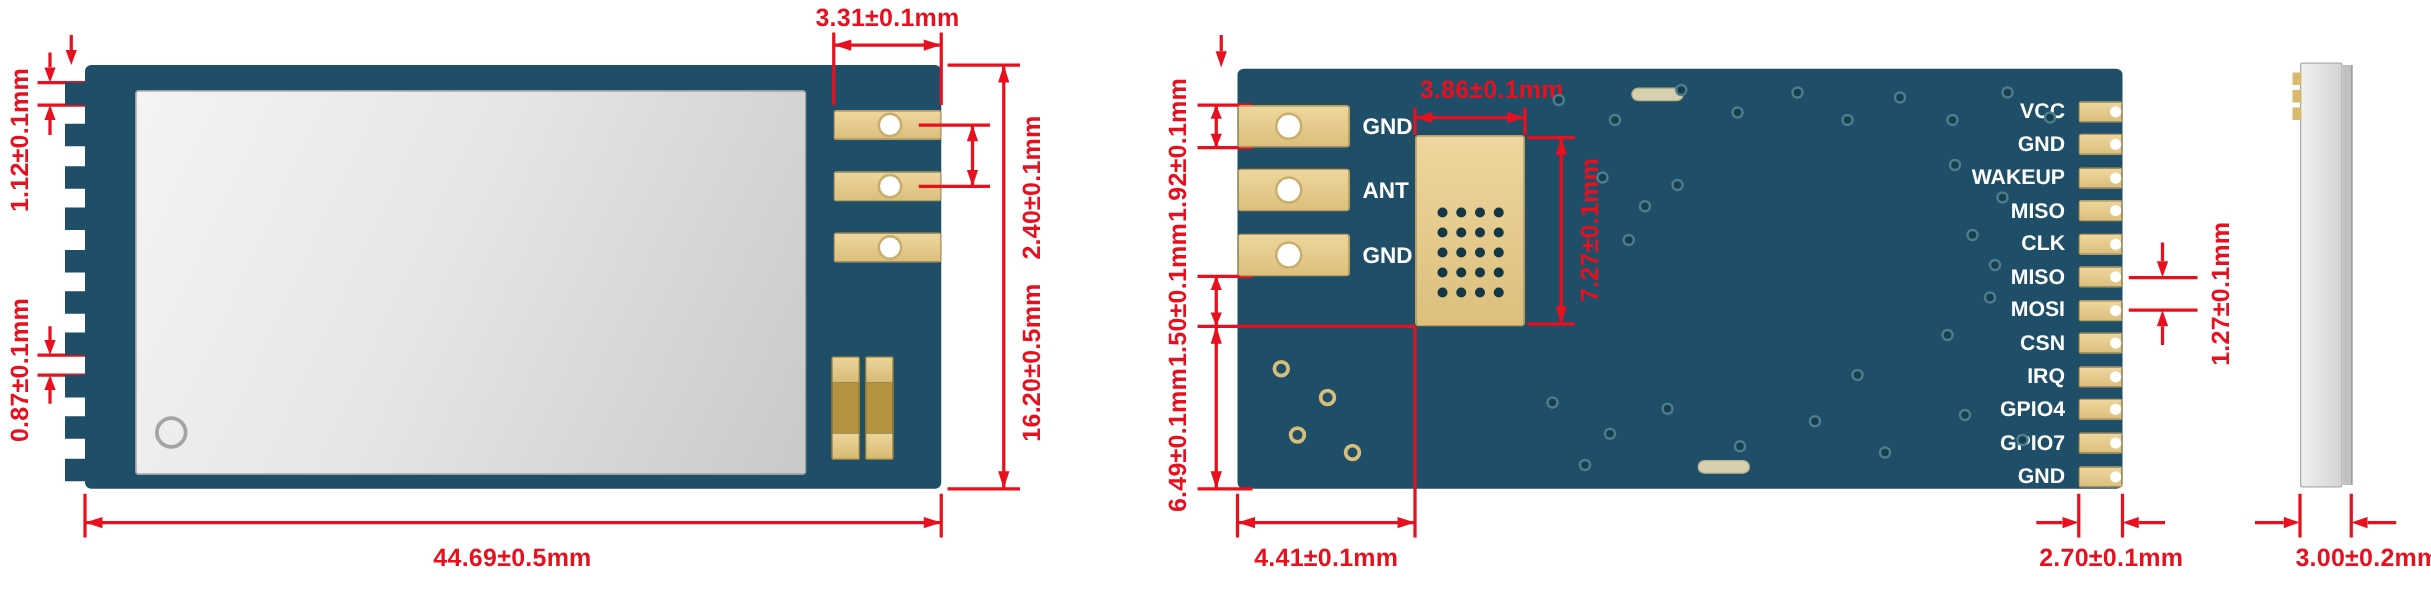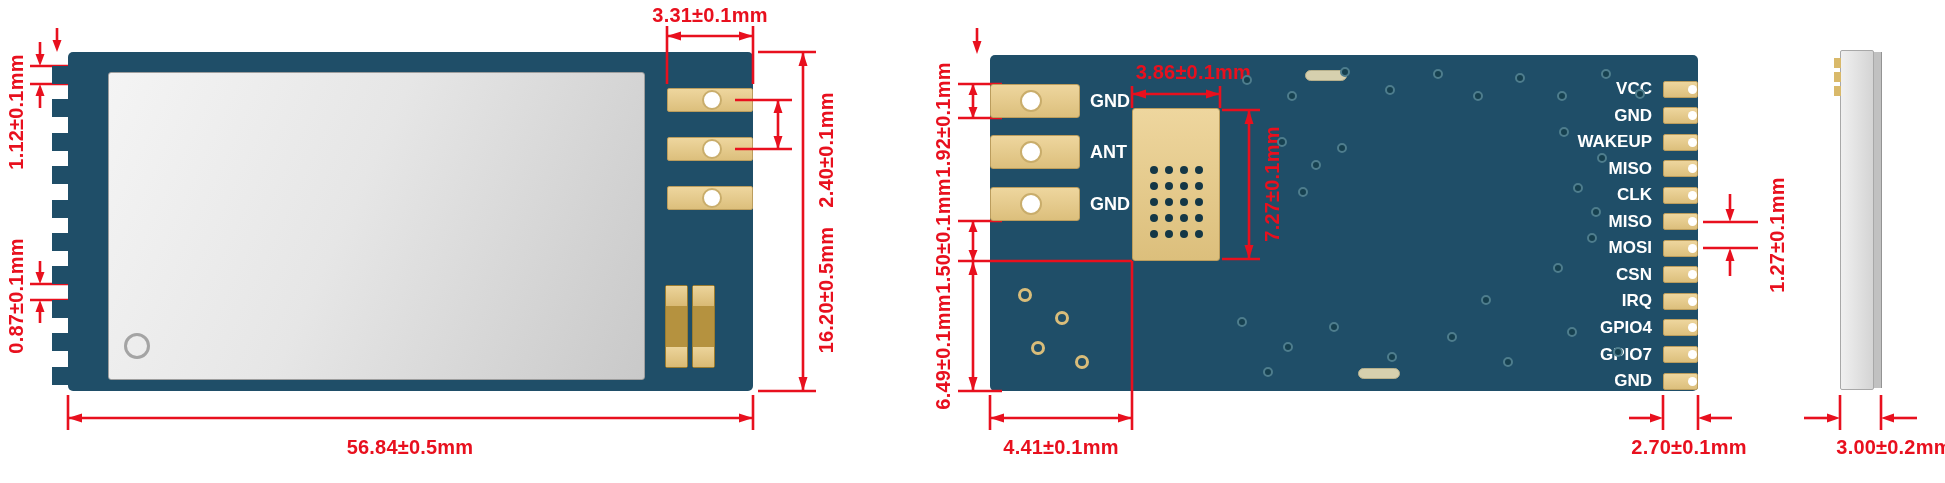--- a/index.html
+++ b/index.html
@@ -153,21 +153,21 @@
       <polygon points="1840,418 1827,413.5 1827,422.5"></polygon>
         <polygon points="1881,418 1894,413.5 1894,422.5"></polygon>
     </g>
   </svg>
 
   <div class="dim rot" style="left:-64px;top:101px;">1.12±0.1mm</div>
   <div class="dim rot" style="left:-64px;top:285px;">0.87±0.1mm</div>
   <div class="dim" style="left:630px;top:4px;">3.31±0.1mm</div>
   <div class="dim rot" style="left:746px;top:139px;">2.40±0.1mm</div>
   <div class="dim rot" style="left:746px;top:279px;">16.20±0.5mm</div>
-  <div class="dim" style="left:330px;top:436px;">56.84±0.5mm</div>
+  <div class="dim" style="left:330px;top:436px;">44.69±0.5mm</div>
 
   <div class="dim rot" style="left:863px;top:109px;">1.92±0.1mm</div>
   <div class="dim rot" style="left:863px;top:225px;">1.50±0.1mm</div>
   <div class="dim rot" style="left:863px;top:341px;">6.49±0.1mm</div>
   <div class="dim" style="left:1091px;top:61px;text-align:right;">3.86±0.1mm</div>
   <div class="dim rot" style="left:1192px;top:173px;">7.27±0.1mm</div>
   <div class="dim rot" style="left:1697px;top:224px;">1.27±0.1mm</div>
   <div class="dim" style="left:981px;top:436px;">4.41±0.1mm</div>
   <div class="dim" style="left:1609px;top:436px;">2.70±0.1mm</div>
 

